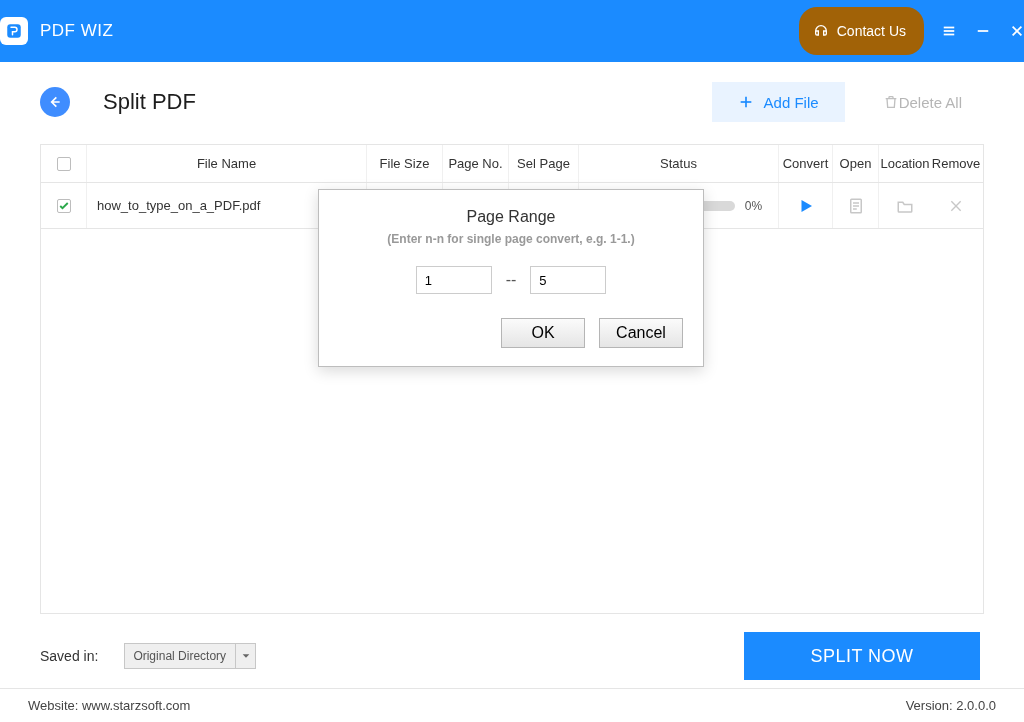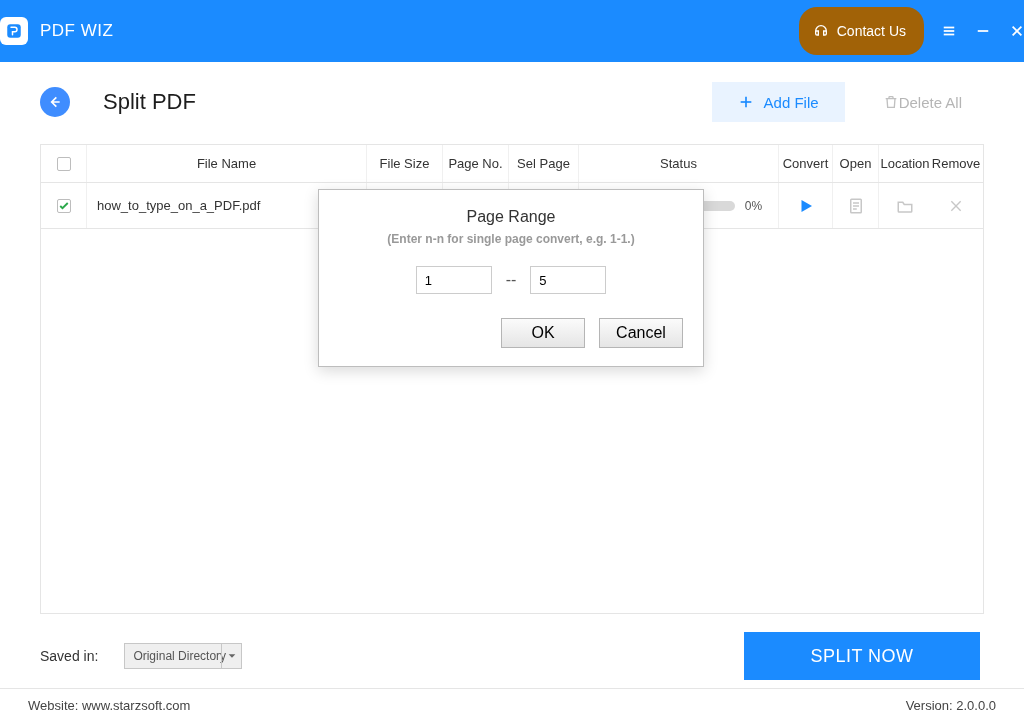--- a/index.html
+++ b/index.html
@@ -150,21 +150,21 @@
     font-size:16px; cursor:pointer;
     display:flex; align-items:center; justify-content:center;
   }
 
   
   .footer-row {
     display:flex; align-items:center; padding:18px 4px 12px 0;
   }
   .saved-label { font-size:14px; color:#333; margin-right:26px; }
   .saved-select {
-    width:118px; height:26px;
+    width:132px; height:26px;
     border:1px solid #c7c7c7;
     background:#efefef;
     display:flex; align-items:center;
     font-size:12px; color:#555; padding:0 8px; cursor:pointer;
     position:relative;
     text-align:right;
   }
   .saved-select .chev {
     position:absolute; right:0; top:0; width:20px; height:100%;
     border-left:1px solid #c7c7c7;

